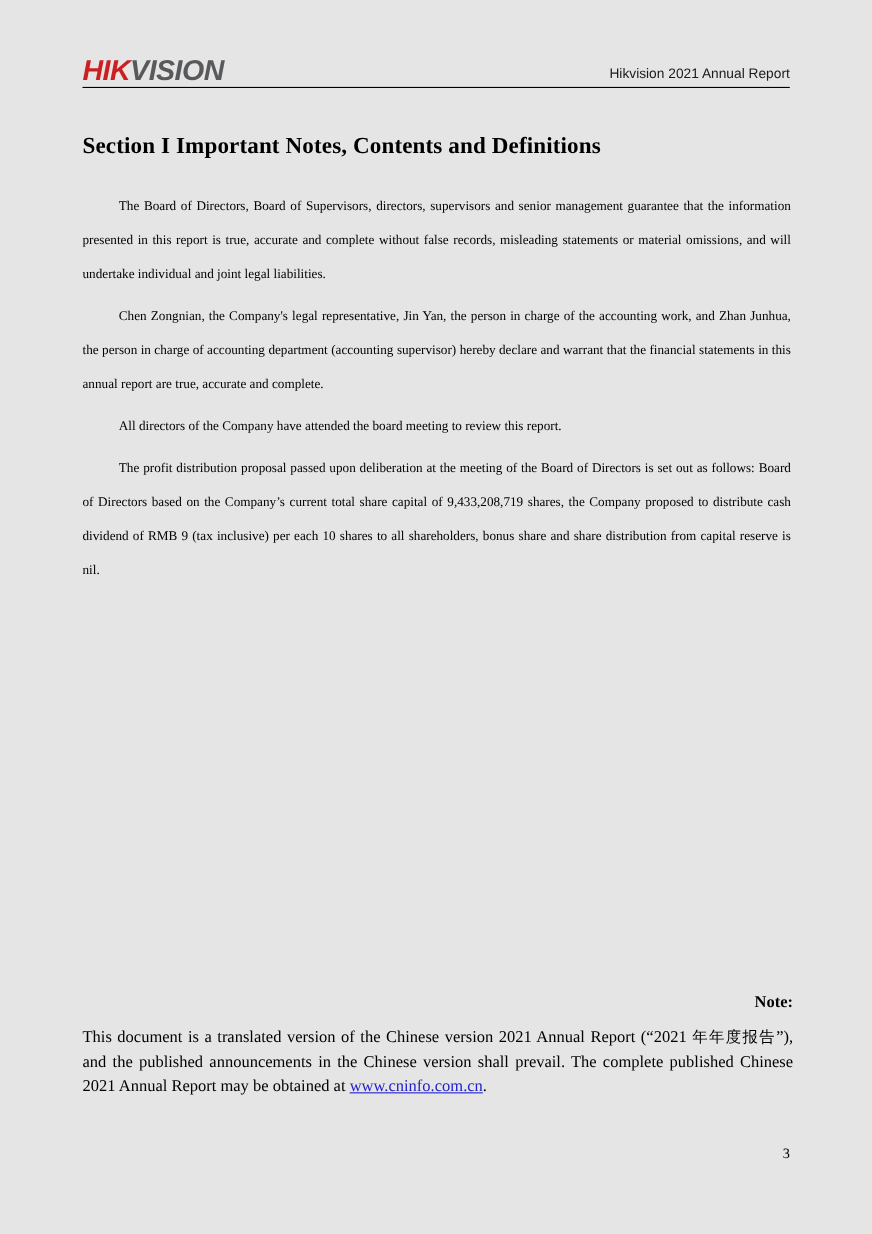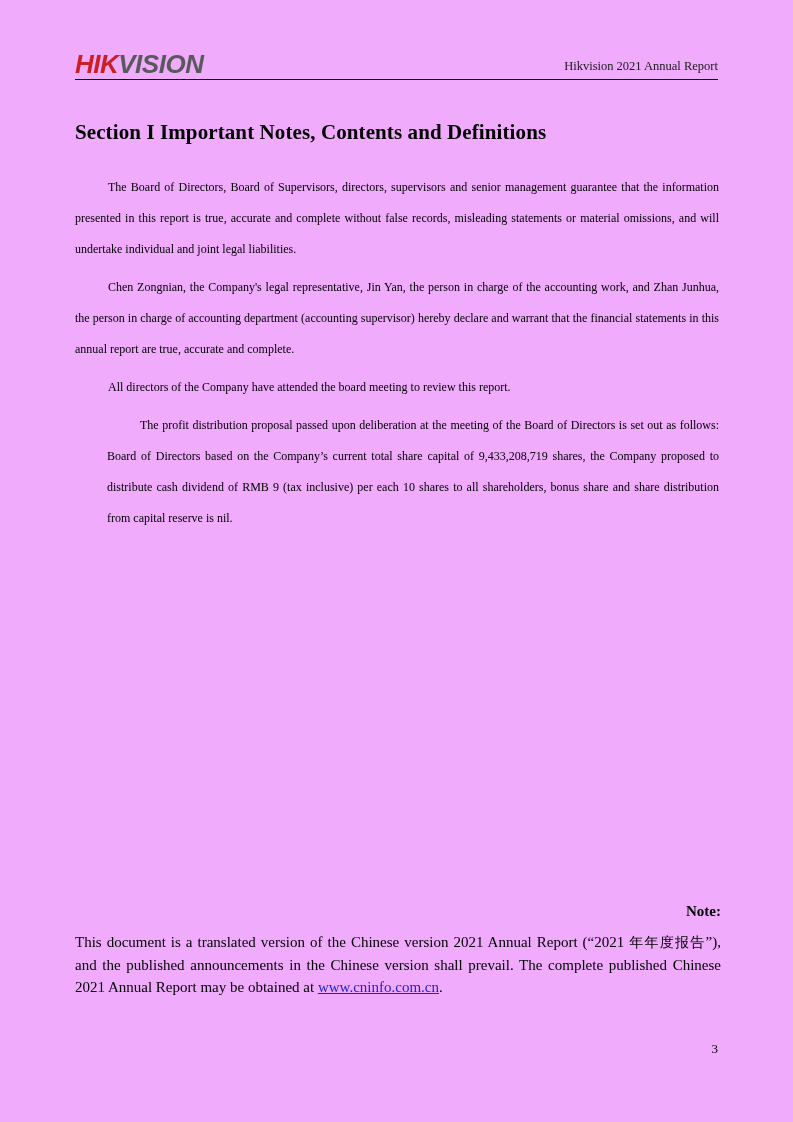--- a/index.html
+++ b/index.html
@@ -4,21 +4,21 @@
 <style>
   html, body {
     margin: 0;
     padding: 0;
     background: #ffffff;
   }
   .page {
     position: relative;
     width: 793px;
     height: 1122px;
-    background: #f0abfc;
+    background: #e5e5e5;
     overflow: hidden;
     font-family: "Liberation Serif", "DejaVu Serif", serif;
     color: #000000;
   }
 
   
   .header {
     position: absolute;
     left: 75px;
     top: 44px;
@@ -38,21 +38,21 @@
     font-size: 26px;
     letter-spacing: -0.5px;
     line-height: 1;
     white-space: nowrap;
     user-select: none;
   }
   .logo .hik { color: #cc1f22; }
   .logo .vision { color: #58595b; }
 
   .header-title {
-    font-family: Liberation Serif, serif;
+    font-family: Liberation Sans, sans-serif;
     font-size: 12.5px;
     color: #1a1a1a;
     white-space: nowrap;
     padding-bottom: 3px;
   }
 
   
   .section-title {
     position: absolute;
     left: 75px;
@@ -75,21 +75,21 @@
   p.para {
     margin: 0 0 7px 0;
     font-size: 12px;
     line-height: 31px;
     text-align: justify;
     text-justify: inter-word;
     text-indent: 33px;
     color: #000000;
     hyphens: none;
   }
-  p.para:last-child { margin-bottom: 0; margin-left: 32px; }
+  p.para:last-child { margin-bottom: 0; }
 
   
   .note-block {
     position: absolute;
     left: 75px;
     top: 903px;
     width: 646px;
   }
   .note-heading {
     font-size: 15px;

